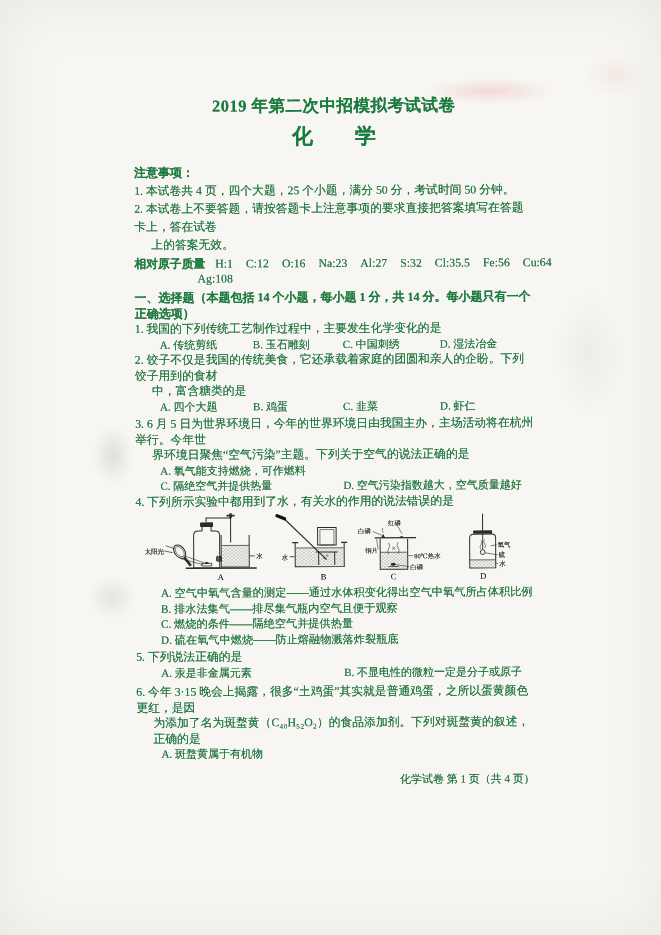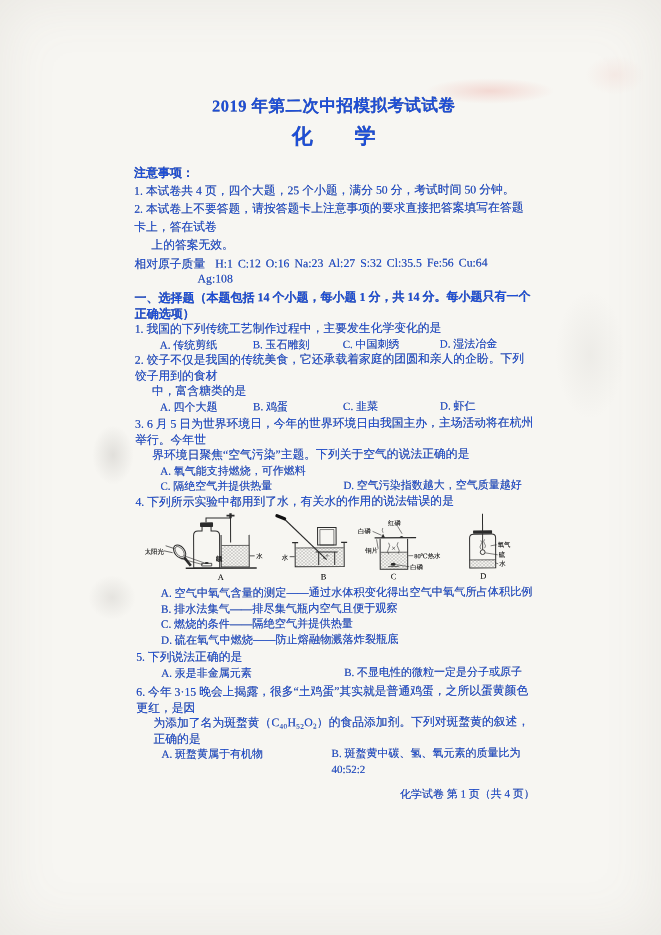--- a/index.html
+++ b/index.html
@@ -1,35 +1,35 @@
 <!DOCTYPE html>
 <html><head>
 <meta charset="utf-8">
 <style>
   html,body{margin:0;padding:0;background:#e8e6e1;}
   .page{
     position:relative;width:661px;height:935px;margin:0 auto;
     background:#f7f6f2;
     box-shadow:inset 0 0 60px rgba(120,110,100,.10);
     font-family:"Liberation Serif","DejaVu Serif",serif;
-    color:#1d4ed8;overflow:hidden;
+    color:#15803d;overflow:hidden;
   }
   .content{
     position:absolute;left:135px;top:0;width:400px;
     transform:rotate(-0.25deg);
     text-shadow:0 0 .5px rgba(20,20,20,.55);
   }
   .title{margin-top:96px;text-align:center;font-size:16.5px;font-weight:bold;letter-spacing:.5px;line-height:20px;}
   .subject{margin-top:7px;text-align:center;font-size:21px;font-weight:bold;line-height:26px;}
   .notice-h{margin-top:14px;font-weight:bold;font-size:12px;line-height:18px;}
   .nline{font-size:11.8px;line-height:18px;}
   .hang{padding-left:17px;}
   .atomic{margin-top:3px;font-size:11.8px;line-height:14.5px;white-space:nowrap;}
-  .atomic .lbl{font-weight:normal;margin-right:10px;}
-  .masses{display:inline-flex;gap:5px;justify-content:flex-end;}
+  .atomic .lbl{font-weight:bold;margin-right:10px;}
+  .masses{display:inline-flex;gap:13px;justify-content:flex-end;}
   .atomic2{padding-left:63px;font-size:11.8px;line-height:14.5px;}
   .section{margin-top:4px;font-weight:bold;font-size:12px;line-height:16px;}
   .q{font-size:11.8px;line-height:15.5px;}
   .optline{padding-left:25px;font-size:11.2px;line-height:15.5px;}
   .opts4{display:grid;grid-template-columns:93px 90px 97px auto;padding-left:25px;font-size:11px;line-height:15.5px;}
   .opts2a{display:grid;grid-template-columns:183px auto;padding-left:25px;font-size:11px;line-height:15.5px;}
   .opts2b{display:grid;grid-template-columns:max-content auto;gap:0 10px;padding-left:25px;font-size:11px;line-height:15.5px;}
   .opts2c{display:grid;grid-template-columns:170px auto;padding-left:25px;font-size:11px;line-height:15.5px;}
   .mt2{margin-top:2px}.mt3{margin-top:3px}.mt4{margin-top:4px}
   .figure{position:relative;height:70px;margin-top:3px;}
@@ -235,20 +235,19 @@
       </div>
       <div class="opts2b">
       </div>
     </div>
 
     <div class="q mt4">
       <div>6. 今年 3·15 晚会上揭露，很多“土鸡蛋”其实就是普通鸡蛋，之所以蛋黄颜色更红，是因</div>
       <div class="hang">为添加了名为斑蝥黄（C₄₀H₅₂O₂）的食品添加剂。下列对斑蝥黄的叙述，正确的是</div>
       <div class="opts2c">
         <span>A. 斑蝥黄属于有机物</span>
-        <span>B. 斑蝥黄中碳、氢、氧元素的质量比为 40:52:2</span>
       </div>
     </div>
 
     <div class="footer">化学试卷  第 1 页（共 4 页）</div>
 
   </div>
 </div>
 
 </body></html>

